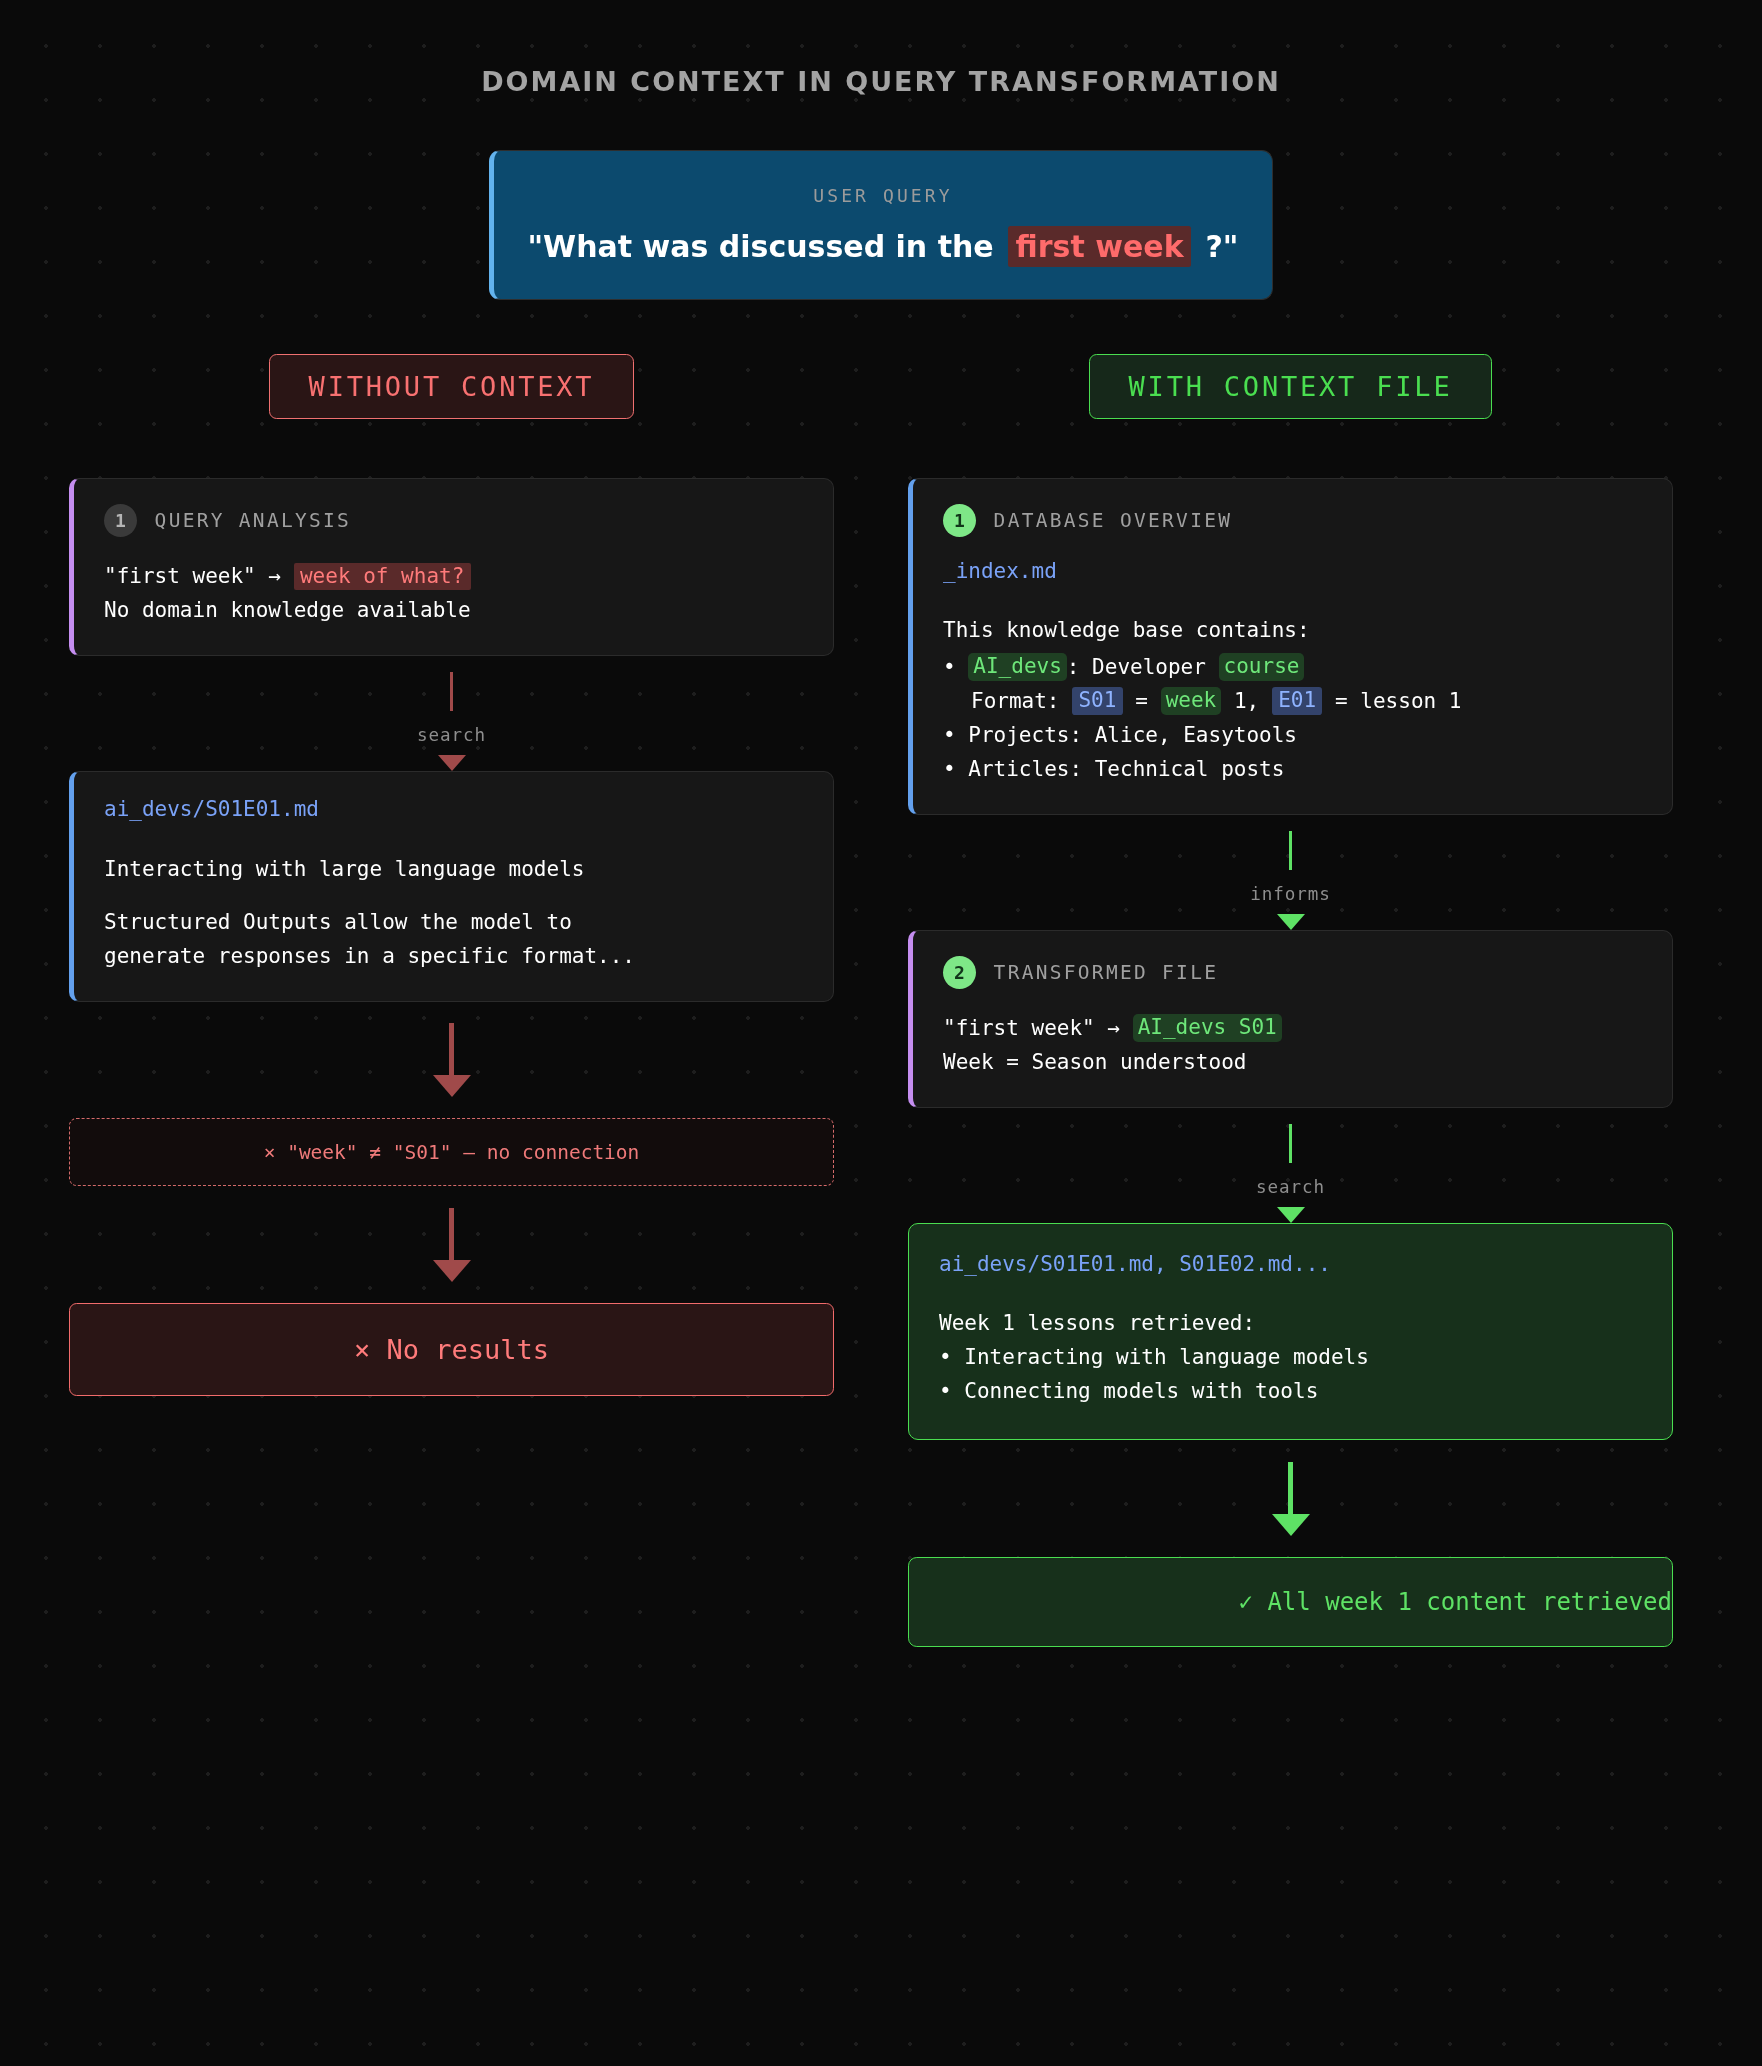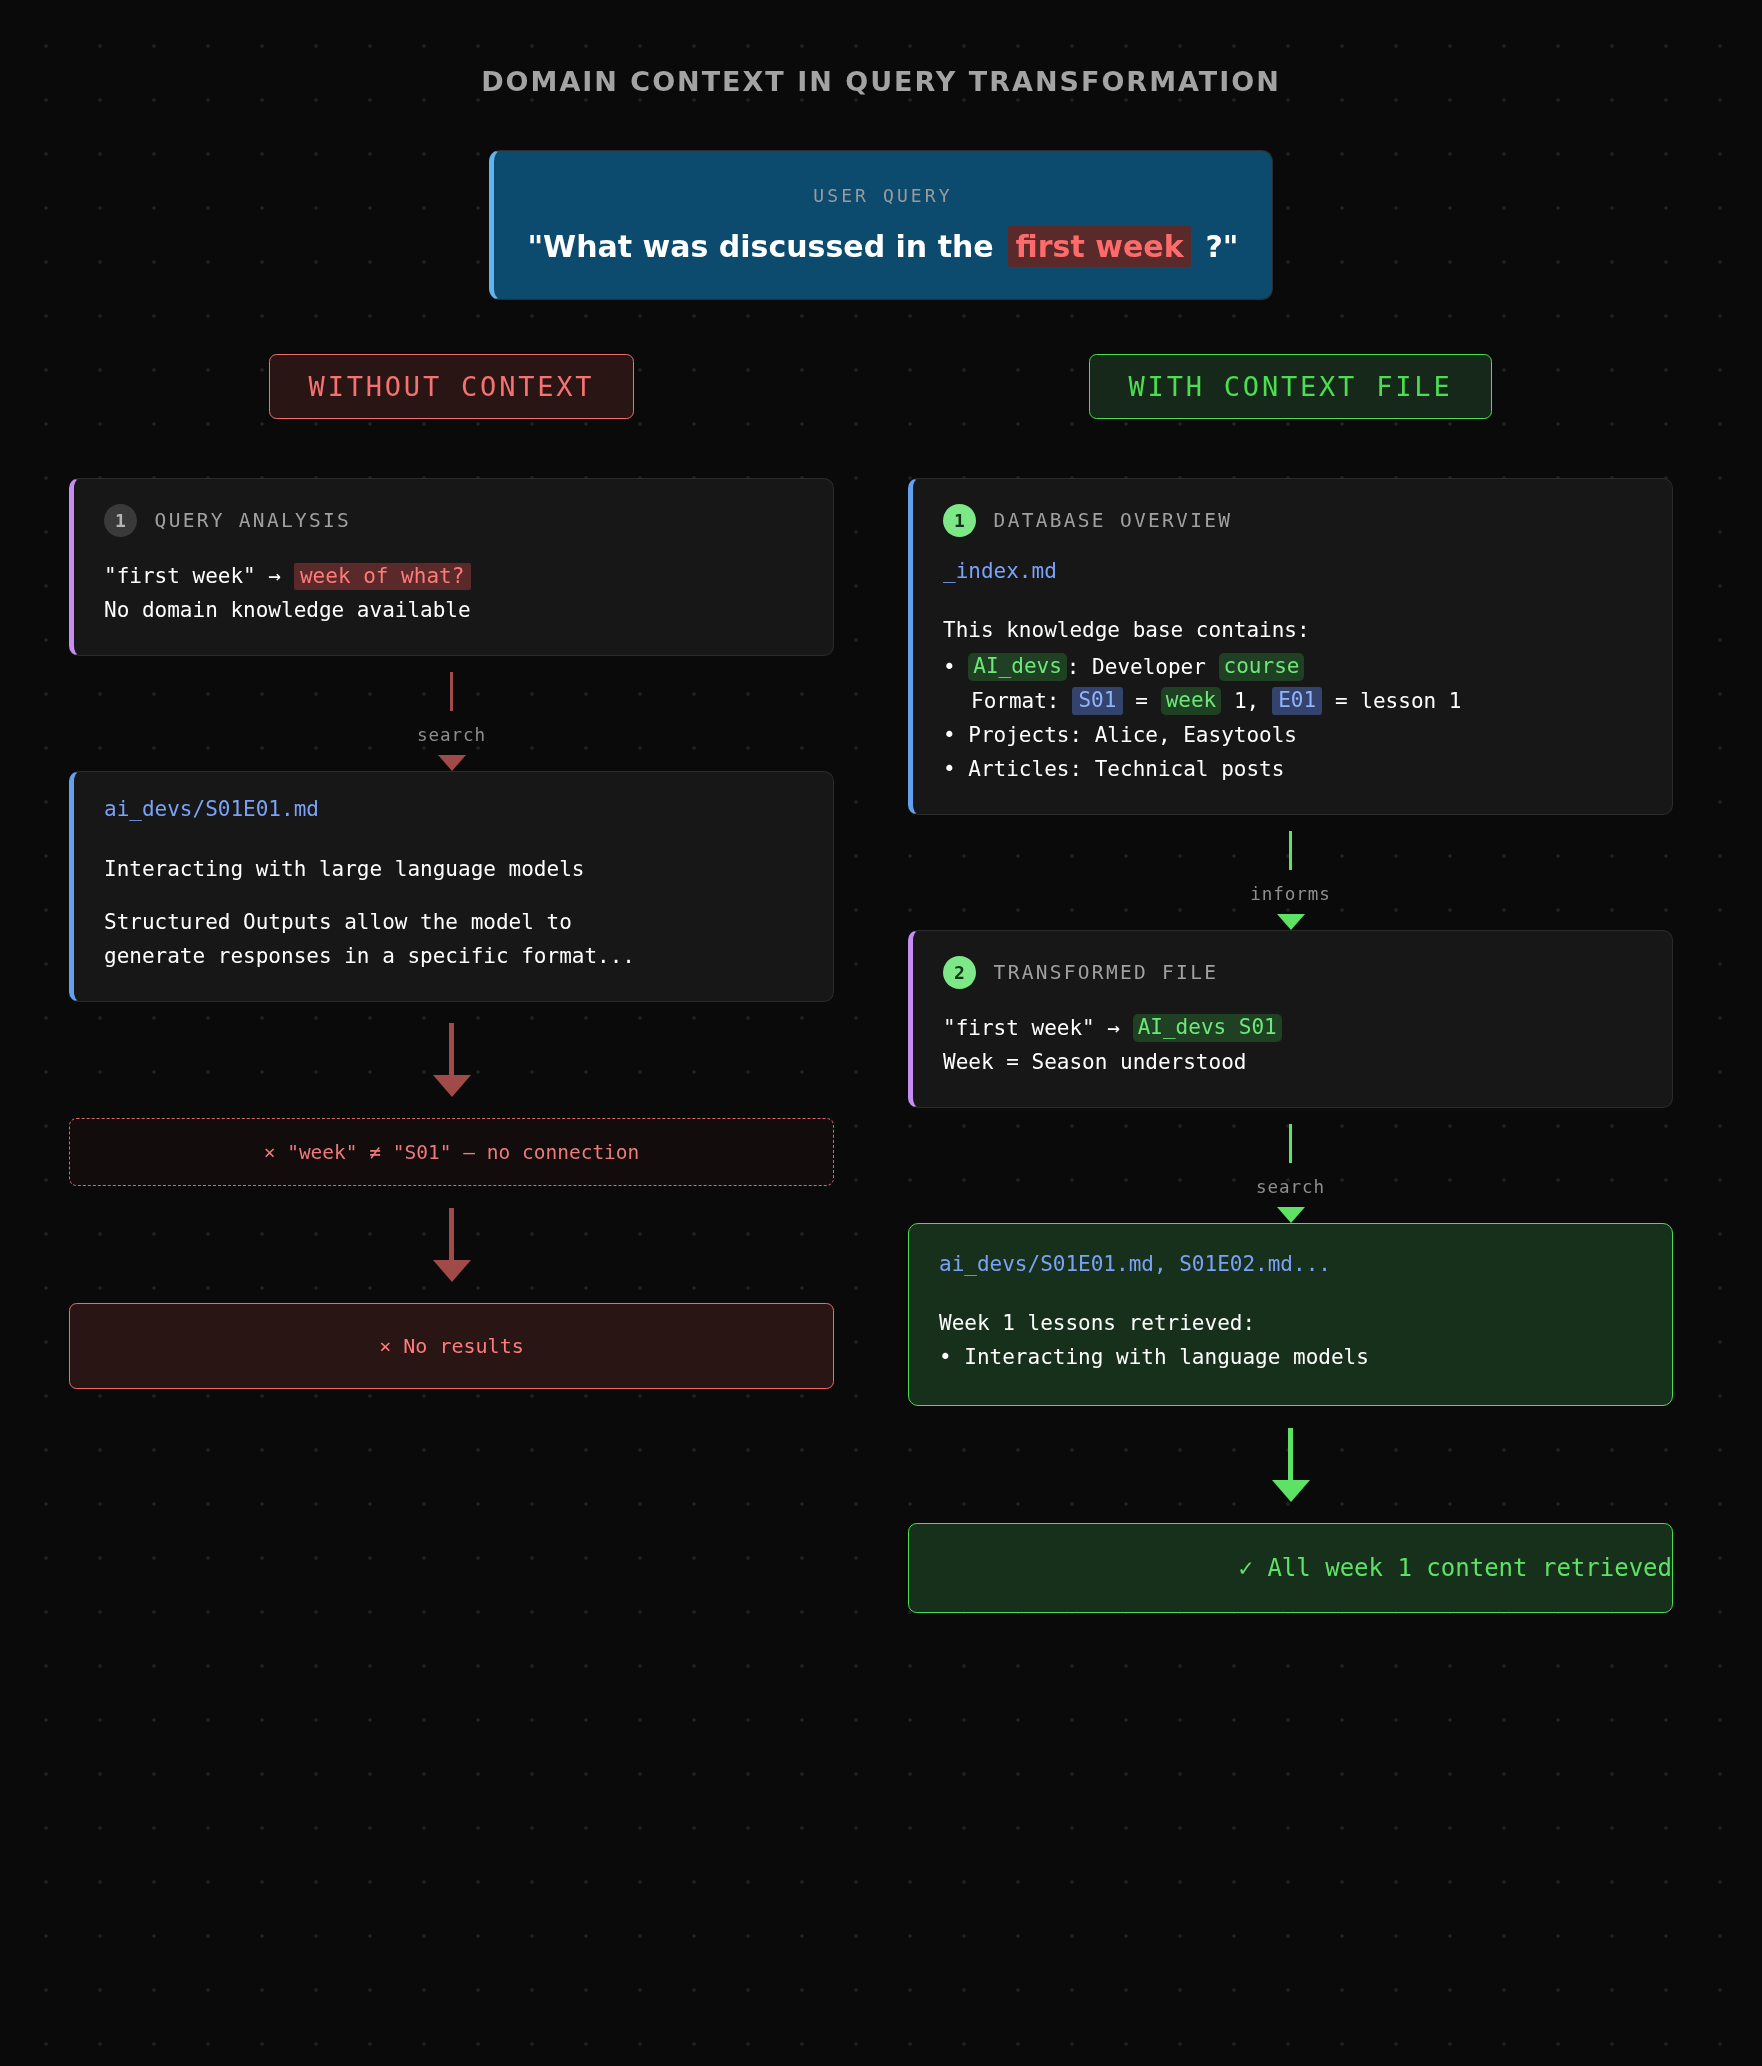--- a/index.html
+++ b/index.html
@@ -233,21 +233,21 @@
   }
   .fail-box {
     border: 1.9px solid #f26b6b;
     border-radius: 7.6px;
     background: #2a1515;
     padding: 30px 0;
     text-align: center;
   }
   .fail-box .txt {
     color: #ff7b7b;
-    font-size: 20px;
+    font-size: 27px;
     white-space: nowrap;
   }
   .success-card {
     border: 1.9px solid #4ade50;
     border-radius: 10px;
     background: #17301b;
     padding: 28px 30px 31px 30px;
   }
   .success-box {
     border: 1.9px solid #4ade50;
@@ -395,20 +395,21 @@
           <div class="stem"></div>
           <div class="lbl">search</div>
           <div class="head"></div>
         </div>
 
         <div class="success-card">
           <div class="file-name">ai_devs/S01E01.md, S01E02.md...</div>
           <div class="spacer-line"></div>
           <div class="mono-line">Week 1 lessons retrieved:</div>
           <div class="bullet-row">• Interacting with language models</div>
+          <div class="bullet-row">• Connecting models with tools</div>
         </div>
 
         <div class="arrow arrow-green">
           <div class="stem"></div>
           <div class="head"></div>
         </div>
 
         <div class="success-box">
           <div class="txt">✓ All week 1 content retrieved</div>
         </div>

